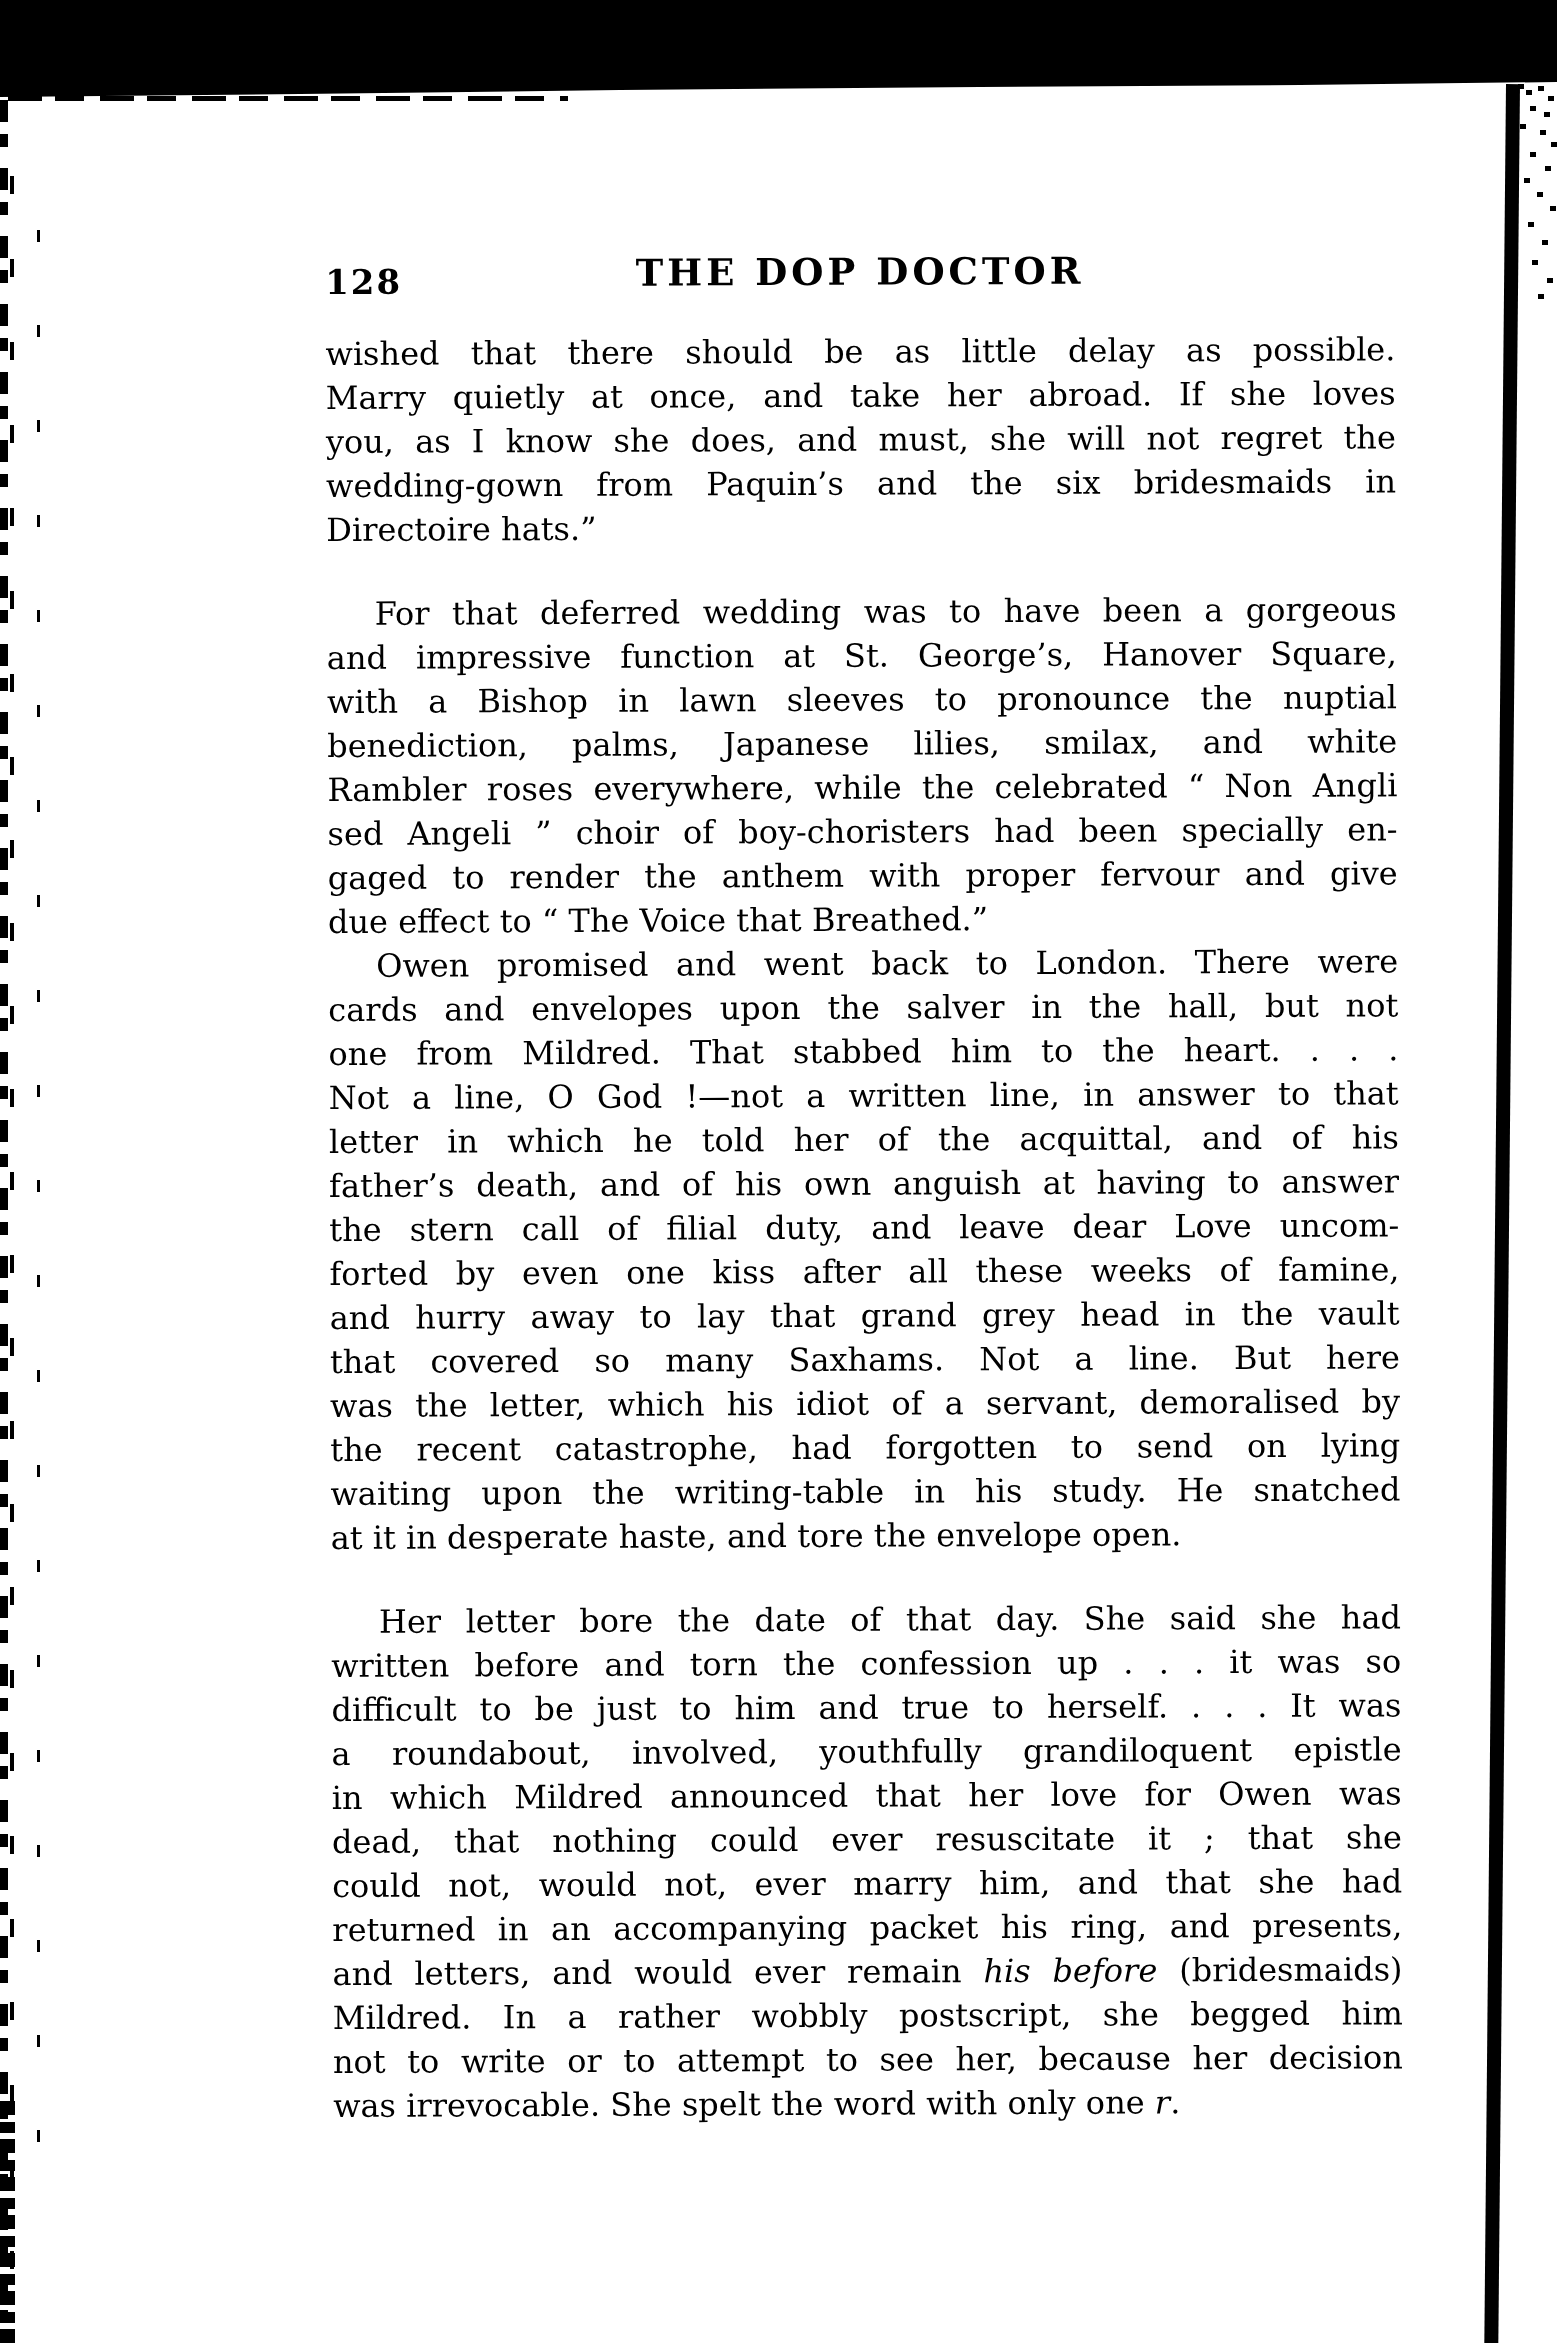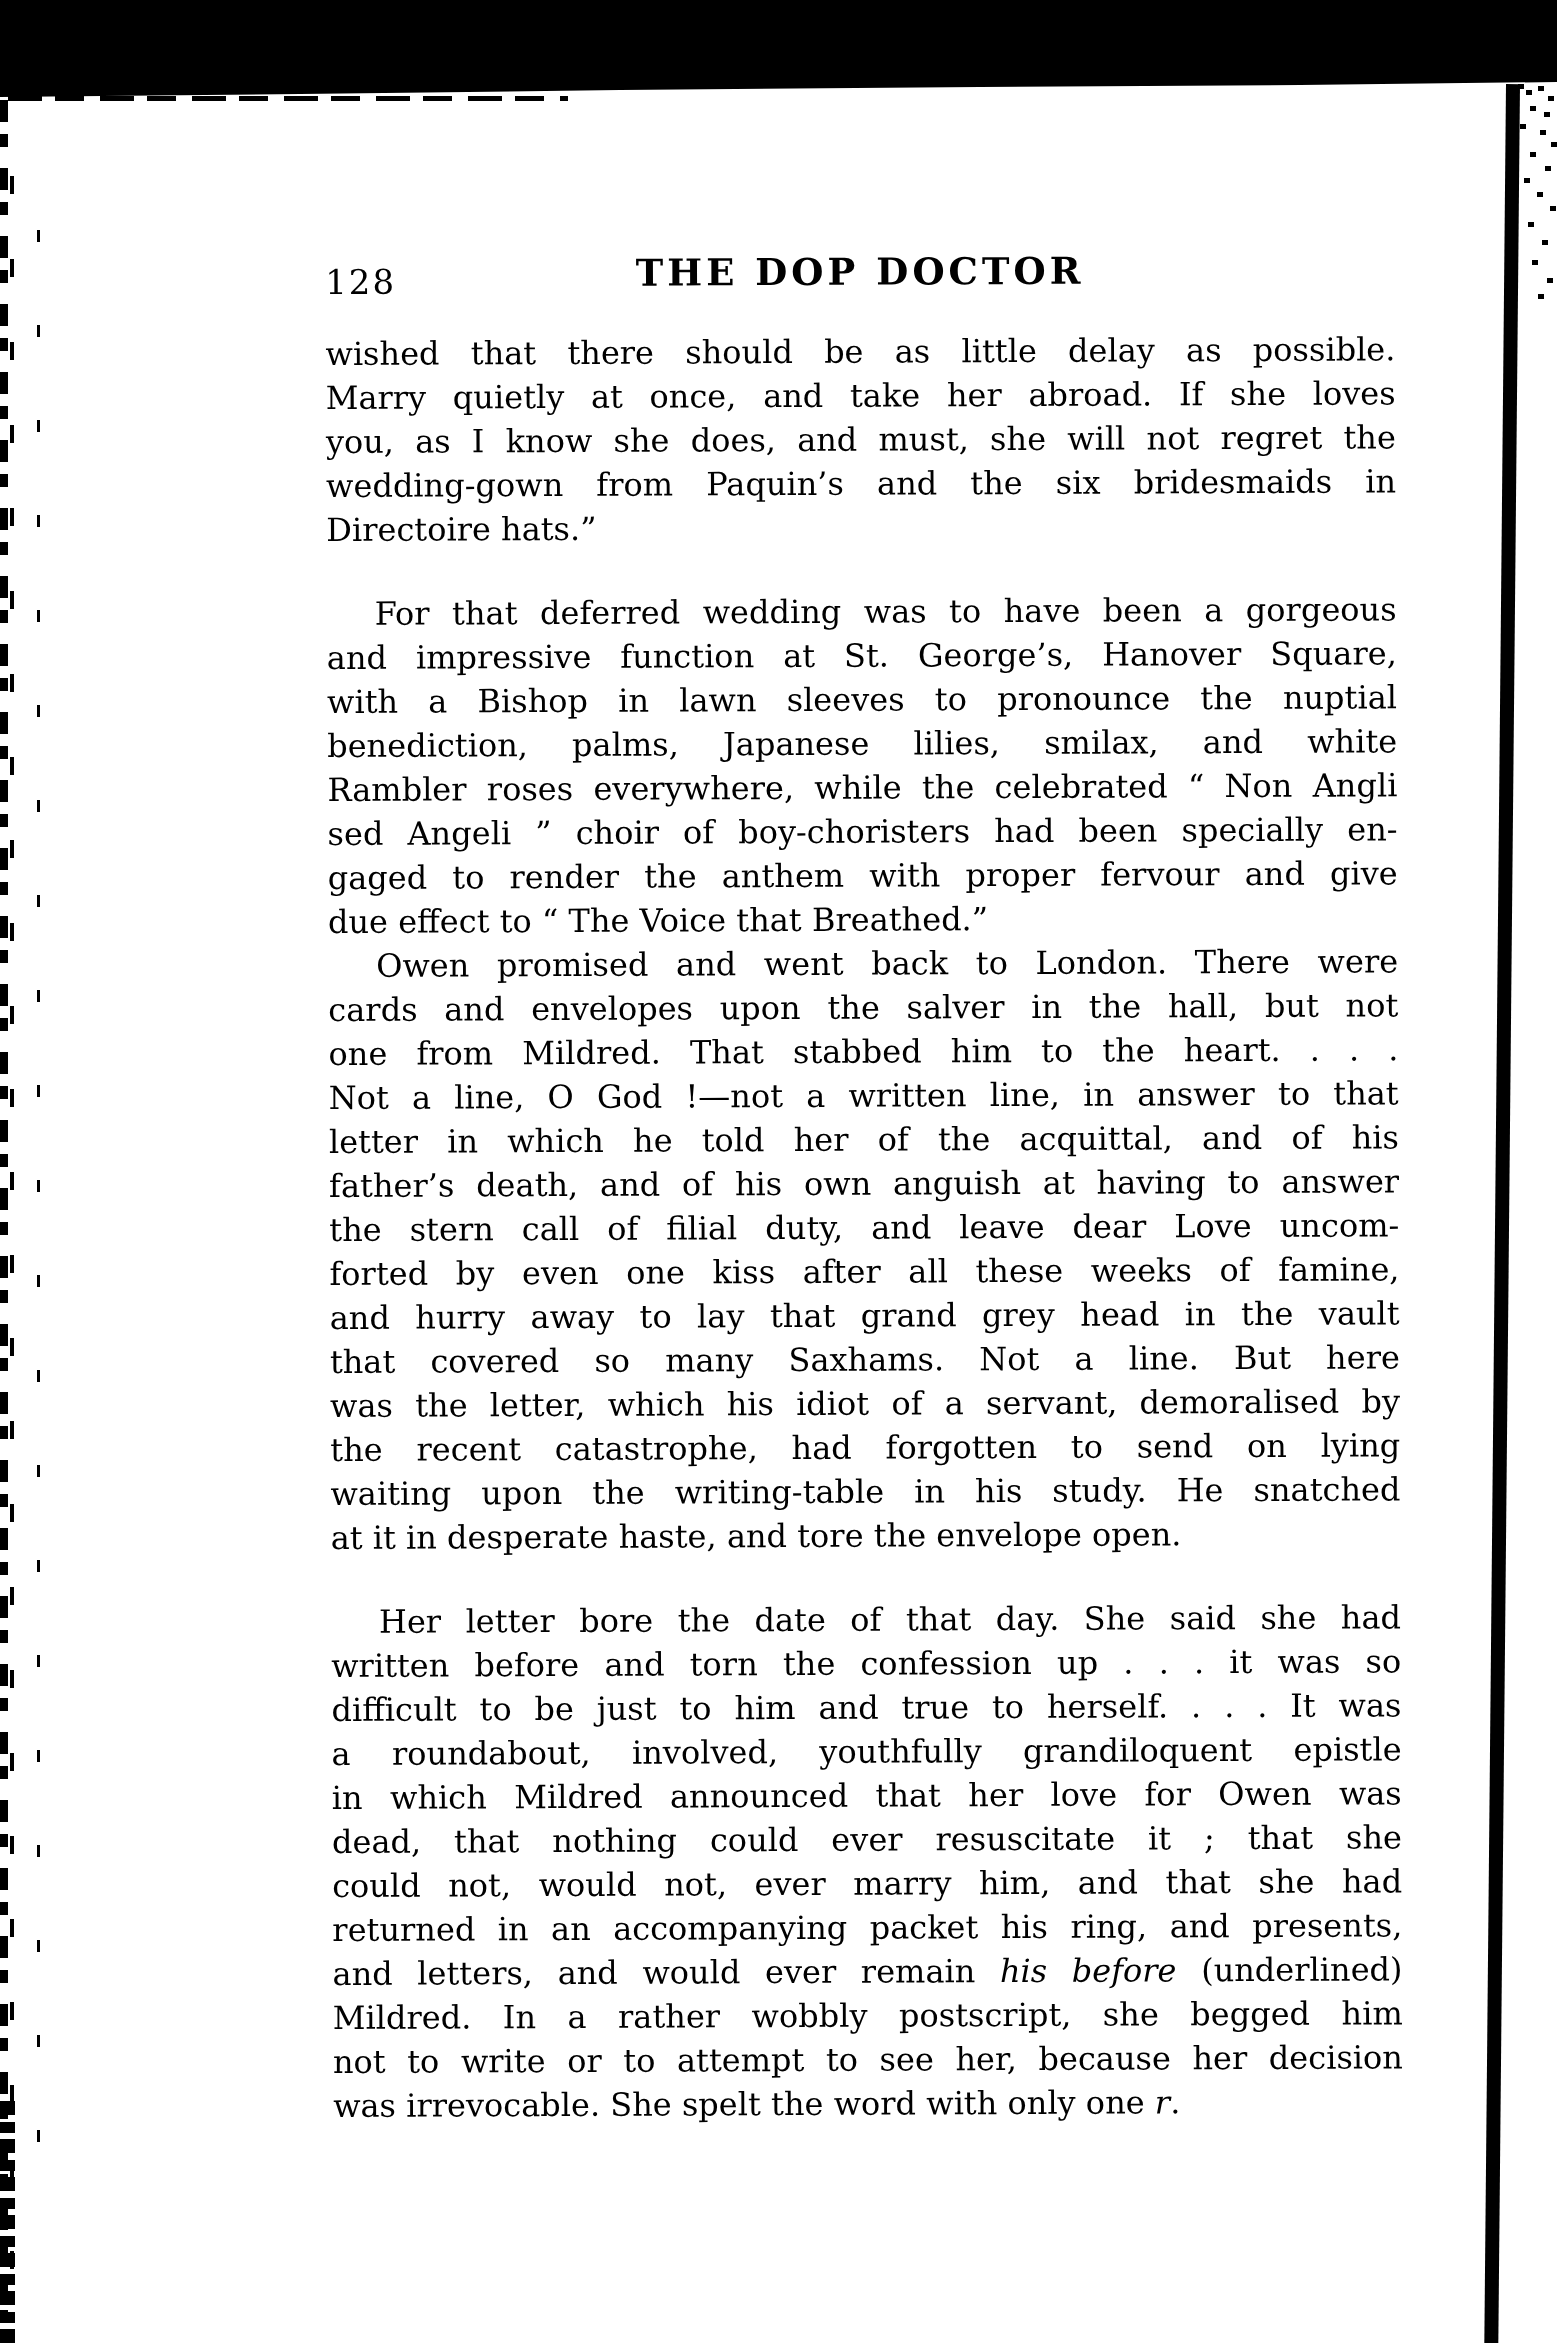--- a/index.html
+++ b/index.html
@@ -43,21 +43,21 @@
   .left-noise-4{
     position:absolute;left:0;top:2100px;width:15px;height:243px;
     background:repeating-linear-gradient(0deg,#000 0 14px,transparent 14px 20px,#000 20px 31px,transparent 31px 38px);
   }
   
   .page-inner{
     position:absolute;left:325px;top:252px;width:1070px;
     transform:rotate(-0.25deg);transform-origin:0 0;
   }
   .header{position:relative;height:56px;}
-  .folio{position:absolute;left:0;top:10px;font-size:34px;font-weight:400;letter-spacing:2px;}
+  .folio{position:absolute;left:0;top:10px;font-size:34px;font-weight:700;letter-spacing:2px;}
   .running-title{
     position:absolute;left:0;right:0;top:0;text-align:center;
     font-size:37px;font-weight:700;letter-spacing:4px;
   }
   .body-text{margin-top:24px;font-size:32px;line-height:44px;}
   .para{margin:0;}
   .para.space-before{margin-top:40px;}
   .line{text-align:justify;text-align-last:justify;}
   .line.last{text-align-last:left;}
   .line.first-indent{text-indent:48px;}
@@ -115,19 +115,19 @@
       </div>
       <div class="para space-before">
         <div class="line first-indent"><span>Her letter bore the date of that day.  She said she had</span></div>
         <div class="line"><span>written before and torn the confession up . . . it was so</span></div>
         <div class="line"><span>difficult to be just to him and true to herself. . . .  It was</span></div>
         <div class="line"><span>a roundabout, involved, youthfully grandiloquent epistle</span></div>
         <div class="line"><span>in which Mildred announced that her love for Owen was</span></div>
         <div class="line"><span>dead, that nothing could ever resuscitate it ; that she</span></div>
         <div class="line"><span>could not, would not, ever marry him, and that she had</span></div>
         <div class="line"><span>returned in an accompanying packet his ring, and presents,</span></div>
-        <div class="line"><span>and letters, and would ever remain </span><i>his before</i><span> (underlined)</span></div>
+        <div class="line"><span>and letters, and would ever remain </span><i>his before</i><span> (bridesmaids)</span></div>
         <div class="line"><span>Mildred.  In a rather wobbly postscript, she begged him</span></div>
         <div class="line"><span>not to write or to attempt to see her, because her decision</span></div>
         <div class="line last"><span>was irrevocable.  She spelt the word with only one </span><i>r</i><span>.</span></div>
       </div>
     </div>
 </div>
 
 </body></html>

